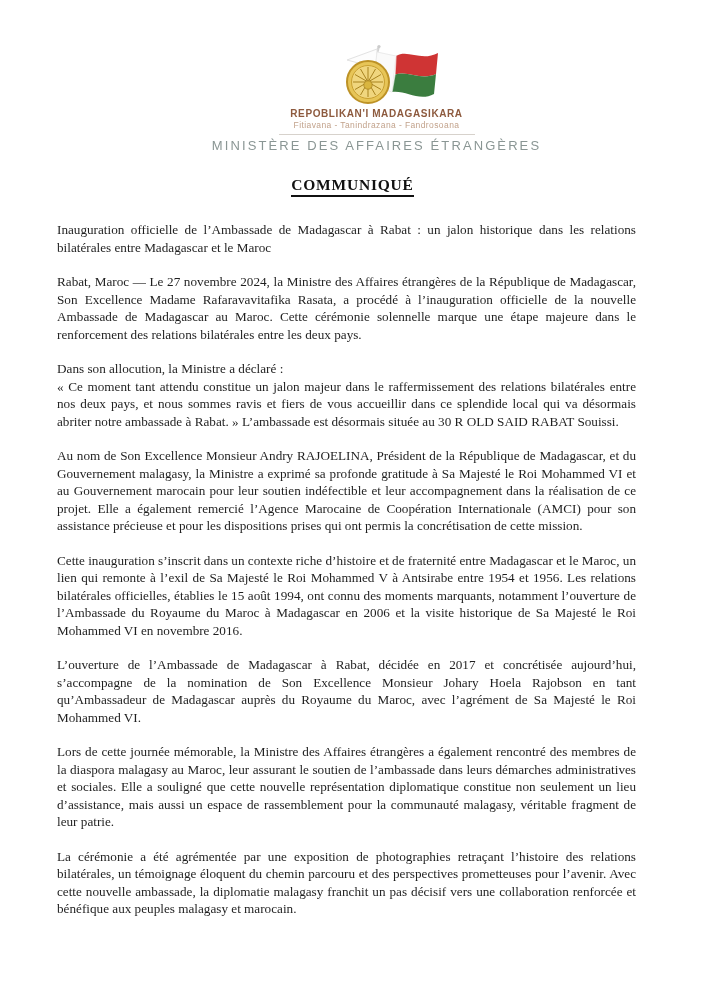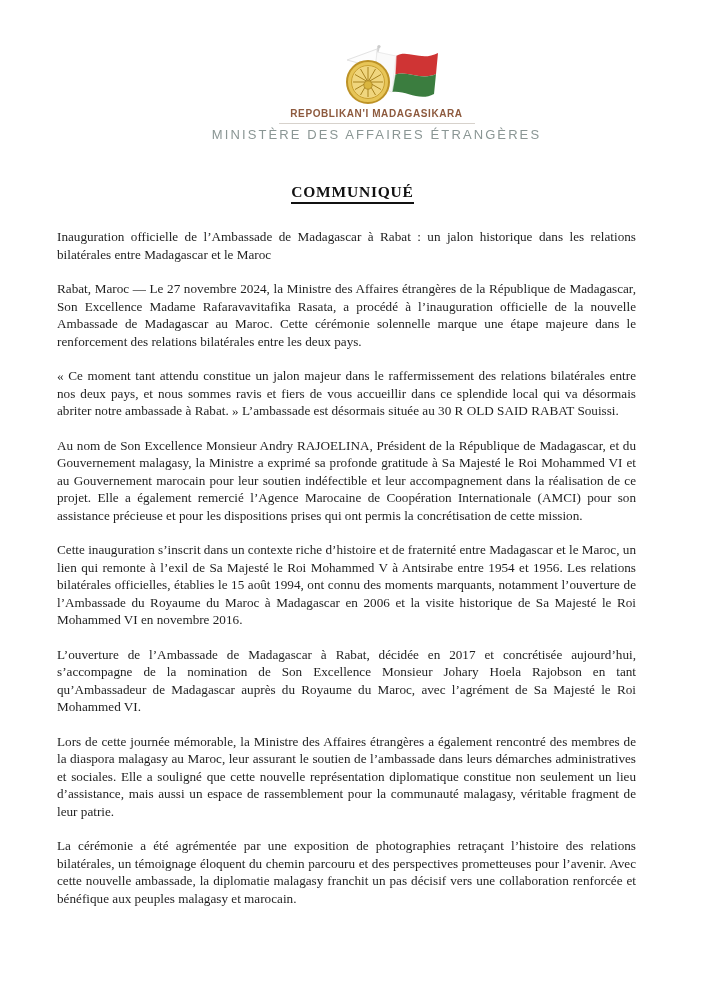--- a/index.html
+++ b/index.html
@@ -42,21 +42,21 @@
     margin: 4px auto 3px auto;
   }
   .ministry {
     font-family: "Liberation Sans", sans-serif;
     font-size: 13px;
     letter-spacing: 2.1px;
     color: #8a9694;
   }
   .doc-title-row {
     text-align: center;
-    margin-top: 41px;
+    margin-top: 23px;
   }
   .doc-title {
     display: inline-block;
     font-size: 15.5px;
     font-weight: bold;
     letter-spacing: 0.8px;
     color: #111111;
     border-bottom: 2px solid #111111;
     padding-bottom: 1px;
   }
@@ -109,31 +109,33 @@
             <line x1="57" y1="38" x2="44" y2="45.5"></line>
             <line x1="57" y1="38" x2="42" y2="38"></line>
             <line x1="57" y1="38" x2="44" y2="30.5"></line>
             <line x1="57" y1="38" x2="49.5" y2="25"></line>
           </g>
           <circle cx="57" cy="41" r="4.2" fill="#d9b53f" stroke="#a8831f" stroke-width="0.8"></circle>
         </g>
       </svg>
     </div>
     <div class="org-name">REPOBLIKAN'I MADAGASIKARA</div>
+    <div class="motto">Fitiavana - Tanindrazana - Fandrosoana</div>
     <div class="header-rule"></div>
     <div class="ministry">MINISTÈRE DES AFFAIRES ÉTRANGÈRES</div>
   </div>
 
   <div class="doc-title-row">
     <span class="doc-title">COMMUNIQUÉ</span>
   </div>
 
   <div class="body-text">
       <p class="para">Inauguration officielle de l’Ambassade de Madagascar à Rabat : un jalon historique dans les relations bilatérales entre Madagascar et le Maroc</p>
       <p class="para">Rabat, Maroc — Le 27 novembre 2024, la Ministre des Affaires étrangères de la République de Madagascar, Son Excellence Madame Rafaravavitafika Rasata, a procédé à l’inauguration officielle de la nouvelle Ambassade de Madagascar au Maroc. Cette cérémonie solennelle marque une étape majeure dans le renforcement des relations bilatérales entre les deux pays.</p>
+      <p class="para no-gap">Dans son allocution, la Ministre a déclaré :</p>
       <p class="para">« Ce moment tant attendu constitue un jalon majeur dans le raffermissement des relations bilatérales entre nos deux pays, et nous sommes ravis et fiers de vous accueillir dans ce splendide local qui va désormais abriter notre ambassade à Rabat. » L’ambassade est désormais située au 30 R OLD SAID RABAT Souissi.</p>
       <p class="para">Au nom de Son Excellence Monsieur Andry RAJOELINA, Président de la République de Madagascar, et du Gouvernement malagasy, la Ministre a exprimé sa profonde gratitude à Sa Majesté le Roi Mohammed VI et au Gouvernement marocain pour leur soutien indéfectible et leur accompagnement dans la réalisation de ce projet. Elle a également remercié l’Agence Marocaine de Coopération Internationale (AMCI) pour son assistance précieuse et pour les dispositions prises qui ont permis la concrétisation de cette mission.</p>
       <p class="para">Cette inauguration s’inscrit dans un contexte riche d’histoire et de fraternité entre Madagascar et le Maroc, un lien qui remonte à l’exil de Sa Majesté le Roi Mohammed V à Antsirabe entre 1954 et 1956. Les relations bilatérales officielles, établies le 15 août 1994, ont connu des moments marquants, notamment l’ouverture de l’Ambassade du Royaume du Maroc à Madagascar en 2006 et la visite historique de Sa Majesté le Roi Mohammed VI en novembre 2016.</p>
       <p class="para">L’ouverture de l’Ambassade de Madagascar à Rabat, décidée en 2017 et concrétisée aujourd’hui, s’accompagne de la nomination de Son Excellence Monsieur Johary Hoela Rajobson en tant qu’Ambassadeur de Madagascar auprès du Royaume du Maroc, avec l’agrément de Sa Majesté le Roi Mohammed VI.</p>
       <p class="para">Lors de cette journée mémorable, la Ministre des Affaires étrangères a également rencontré des membres de la diaspora malagasy au Maroc, leur assurant le soutien de l’ambassade dans leurs démarches administratives et sociales. Elle a souligné que cette nouvelle représentation diplomatique constitue non seulement un lieu d’assistance, mais aussi un espace de rassemblement pour la communauté malagasy, véritable fragment de leur patrie.</p>
       <p class="para">La cérémonie a été agrémentée par une exposition de photographies retraçant l’histoire des relations bilatérales, un témoignage éloquent du chemin parcouru et des perspectives prometteuses pour l’avenir. Avec cette nouvelle ambassade, la diplomatie malagasy franchit un pas décisif vers une collaboration renforcée et bénéfique aux peuples malagasy et marocain.</p>
     </div>
 
 </div>
 

